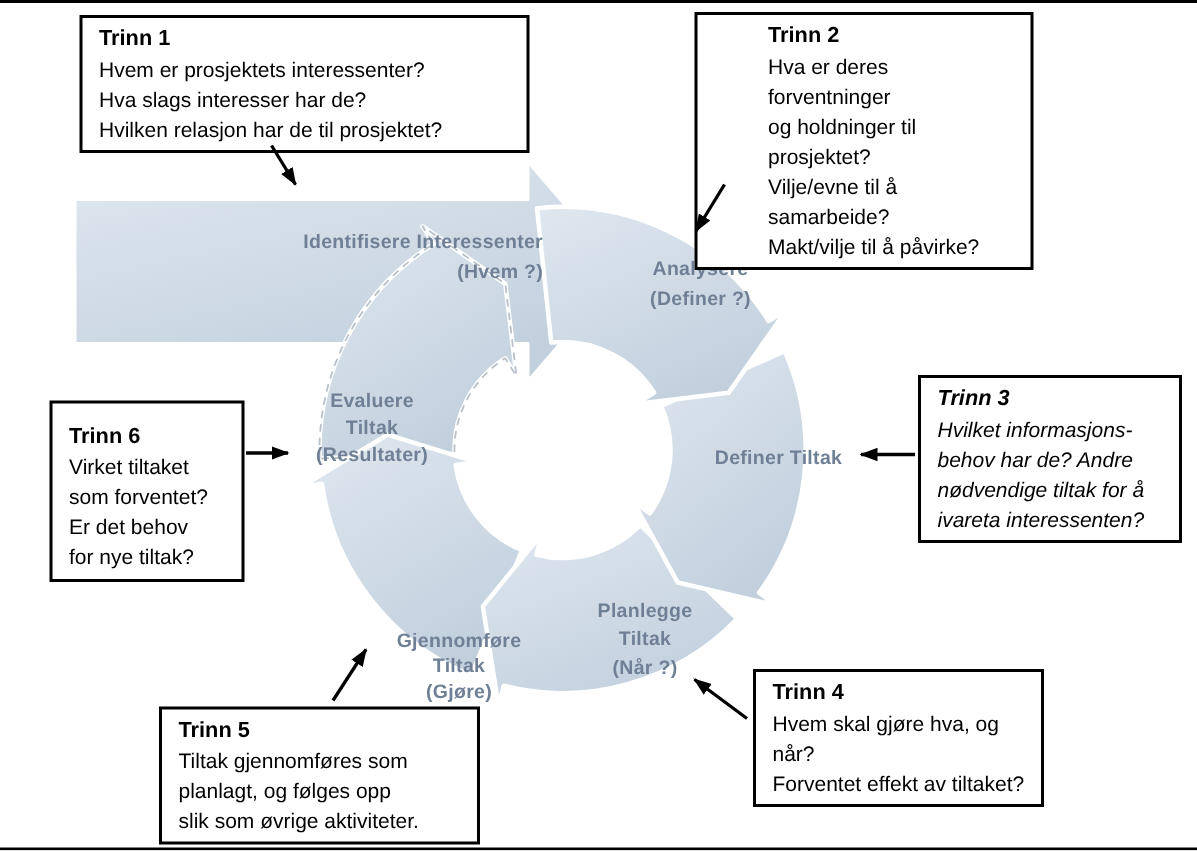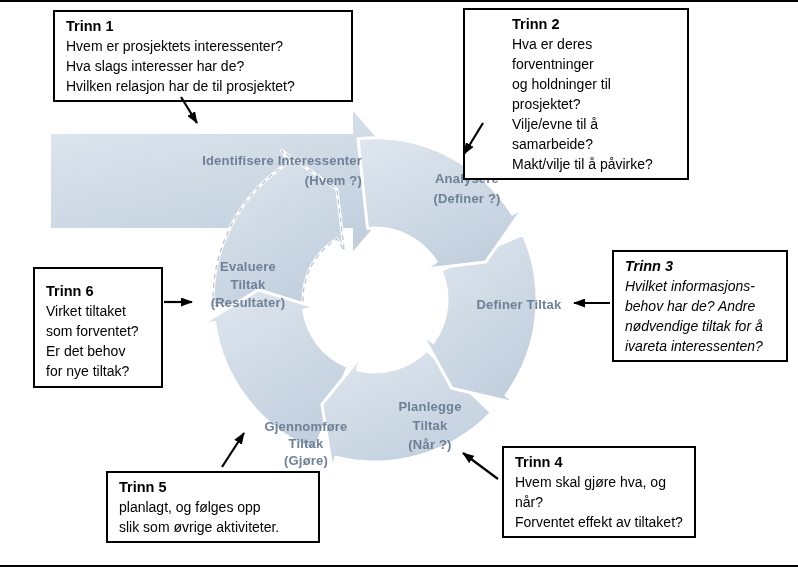--- a/index.html
+++ b/index.html
@@ -110,20 +110,21 @@
     <div>nødvendige tiltak for å</div>
     <div>ivareta interessenten?</div>
   </div>
   <div class="ann-box box4">
     <div class="title">Trinn 4</div>
     <div>Hvem skal gjøre hva, og når?</div>
     <div>Forventet effekt av tiltaket?</div>
   </div>
   <div class="ann-box box5">
     <div class="title">Trinn 5</div>
+    <div>Tiltak gjennomføres som</div>
     <div>planlagt, og følges opp</div>
     <div>slik som øvrige aktiviteter.</div>
   </div>
   <div class="ann-box box6">
     <div class="title">Trinn 6</div>
     <div>Virket tiltaket</div>
     <div>som forventet?</div>
     <div>Er det behov</div>
     <div>for nye tiltak?</div>
   </div>

